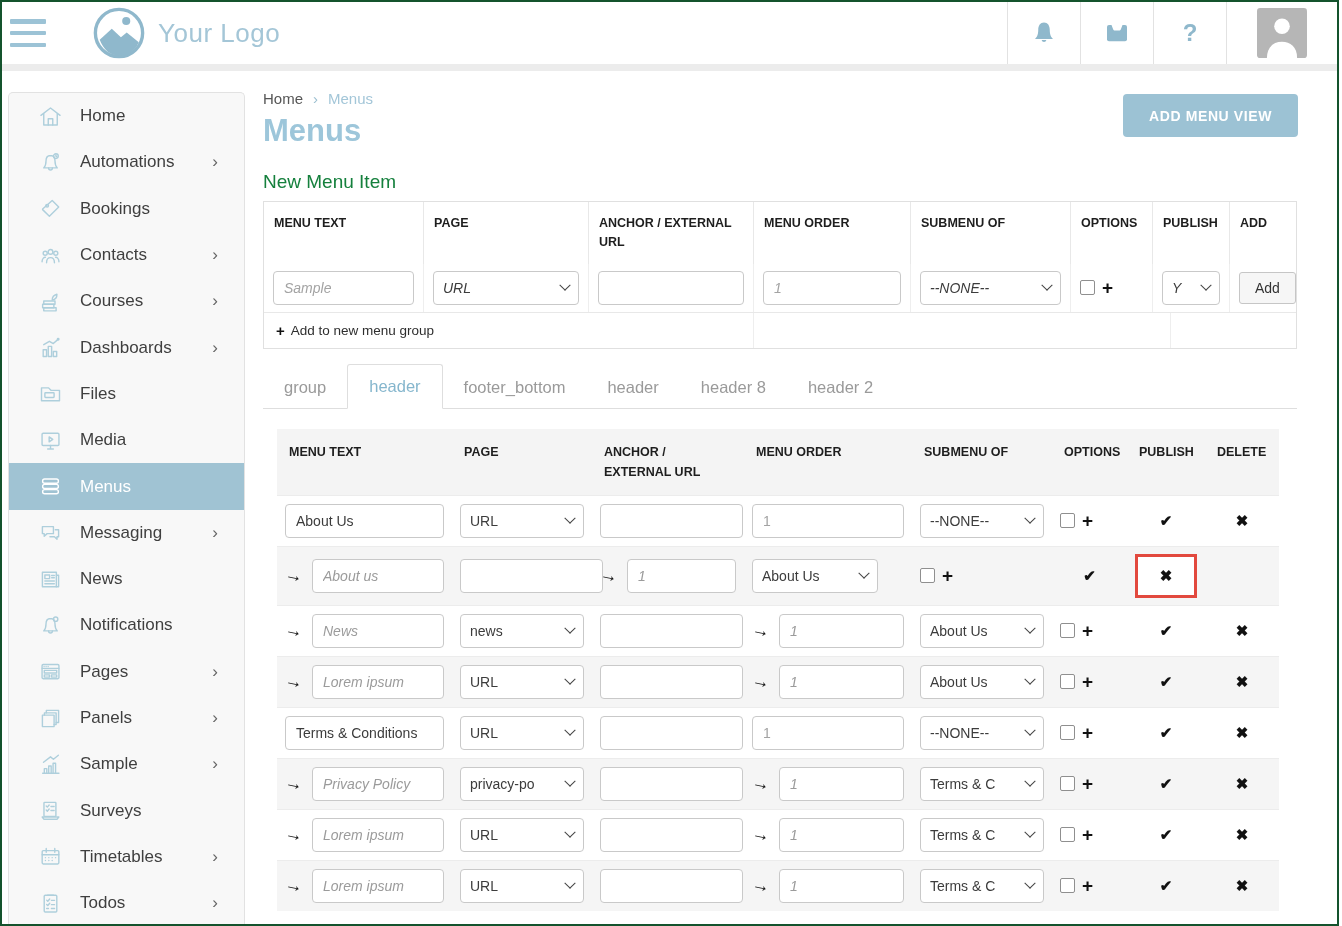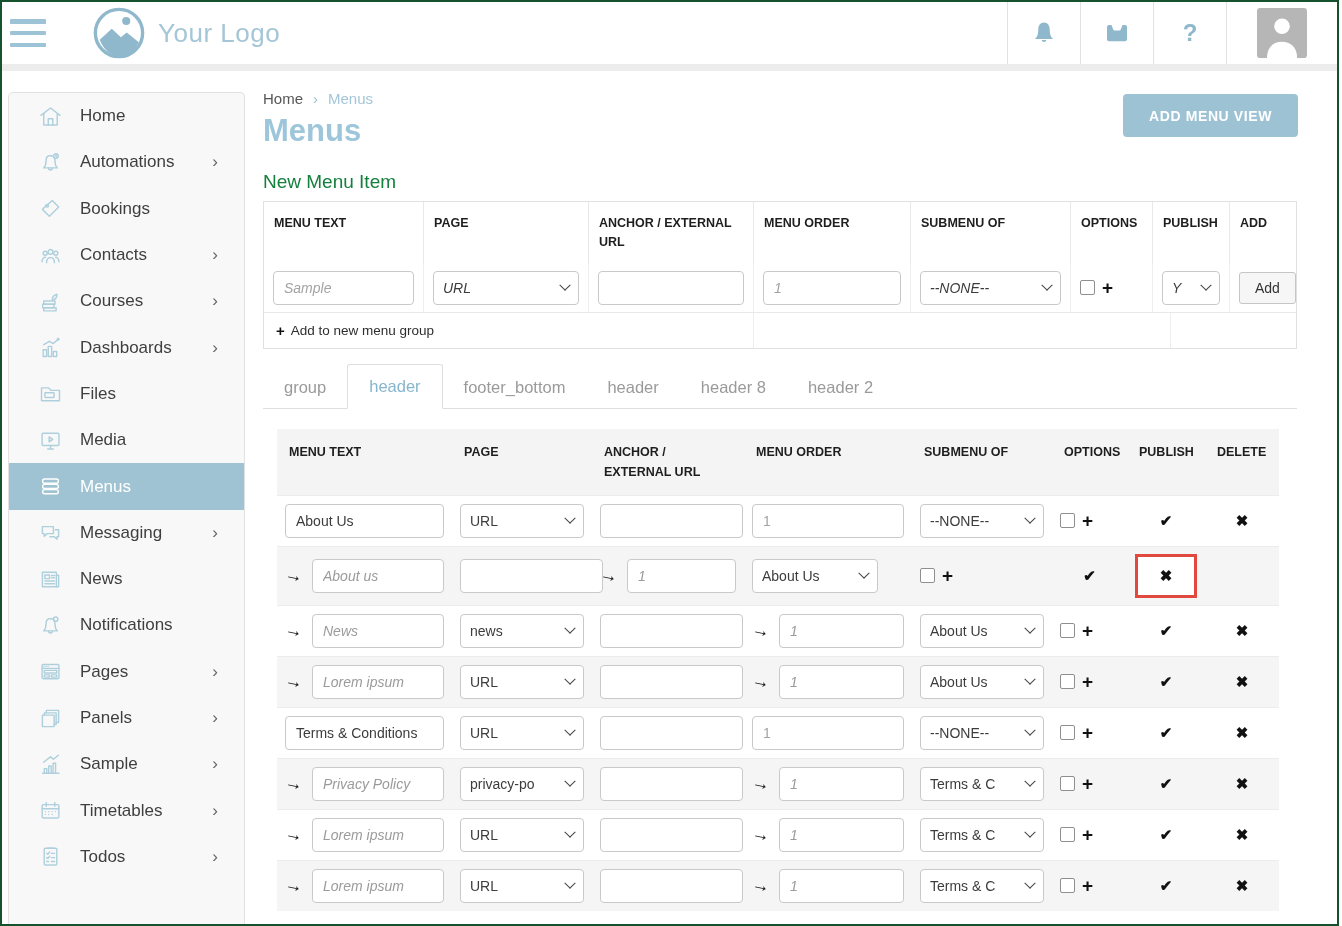--- a/index.html
+++ b/index.html
@@ -289,20 +289,30 @@
       <span class="side-icon"><svg viewBox="0 0 24 24" fill="none" stroke="currentColor" stroke-width="1.25" stroke-linecap="round" stroke-linejoin="round">
             <path d="M5 19.8 h14.5"></path>
             <path d="M6.5 19.3 v-3.6 h2.2 v3.6"></path>
             <path d="M10.4 19.3 v-6 h2.2 v6"></path>
             <path d="M14.3 19.3 v-8.4 h2.2 v8.4"></path>
             <path d="M5.8 10 L12 5.2 L14.6 7.4 L19 3.8"></path>
           </svg></span>
       <span class="side-label">Sample</span>
       <span class="side-chevron">›</span>
     </div>
+      <div class="side-item">
+      <span class="side-icon"><svg viewBox="0 0 24 24" fill="none" stroke="currentColor" stroke-width="1.25" stroke-linecap="round" stroke-linejoin="round">
+            <rect x="6.2" y="4.8" width="10.6" height="12.4" rx=".6"></rect>
+            <path d="M8.2 8 l1 1 1.6-1.9 M12.4 8.4 h2.8"></path>
+            <path d="M8.2 11.6 l1 1 1.6-1.9 M12.4 12 h2.8"></path>
+            <path d="M4.6 17.8 h14.8 l-1.6 2 h-11.6 Z"></path>
+          </svg></span>
+      <span class="side-label">Surveys</span>
+      <span class="side-chevron">›</span>
+    </div>
       <div class="side-item has-child">
       <span class="side-icon"><svg viewBox="0 0 24 24" fill="none" stroke="currentColor" stroke-width="1.25" stroke-linecap="round" stroke-linejoin="round">
             <rect x="4.6" y="6.8" width="14.8" height="11.8" rx="1"></rect>
             <path d="M8.2 4.8 v3.4 M15.8 4.8 v3.4 M4.6 10.4 h14.8"></path>
             <path d="M7.5 13 h.01 M10.5 13 h.01 M13.5 13 h.01 M16.5 13 h.01 M7.5 15.6 h.01 M10.5 15.6 h.01 M13.5 15.6 h.01"></path>
           </svg></span>
       <span class="side-label">Timetables</span>
       <span class="side-chevron">›</span>
     </div>
       <div class="side-item has-child">

